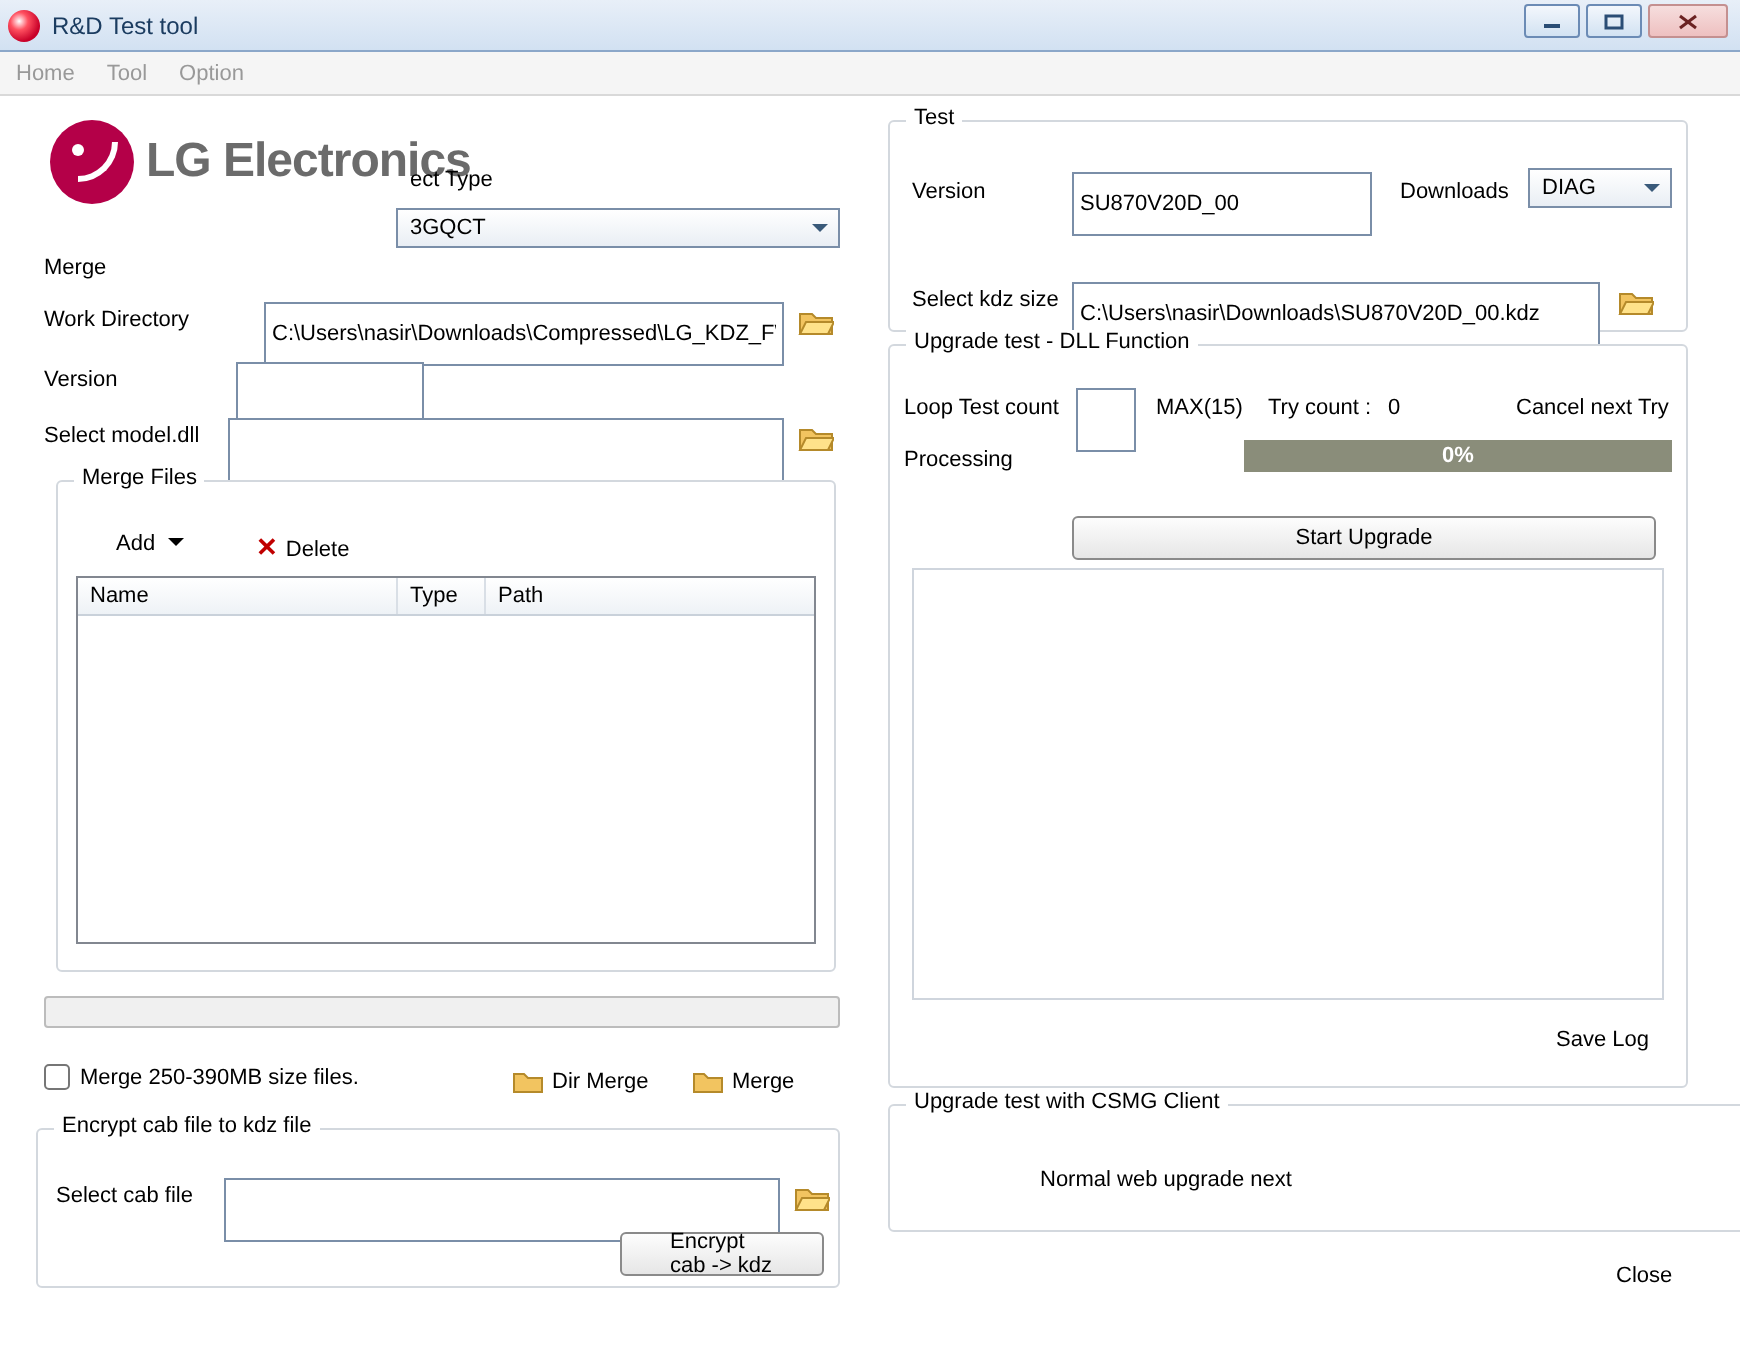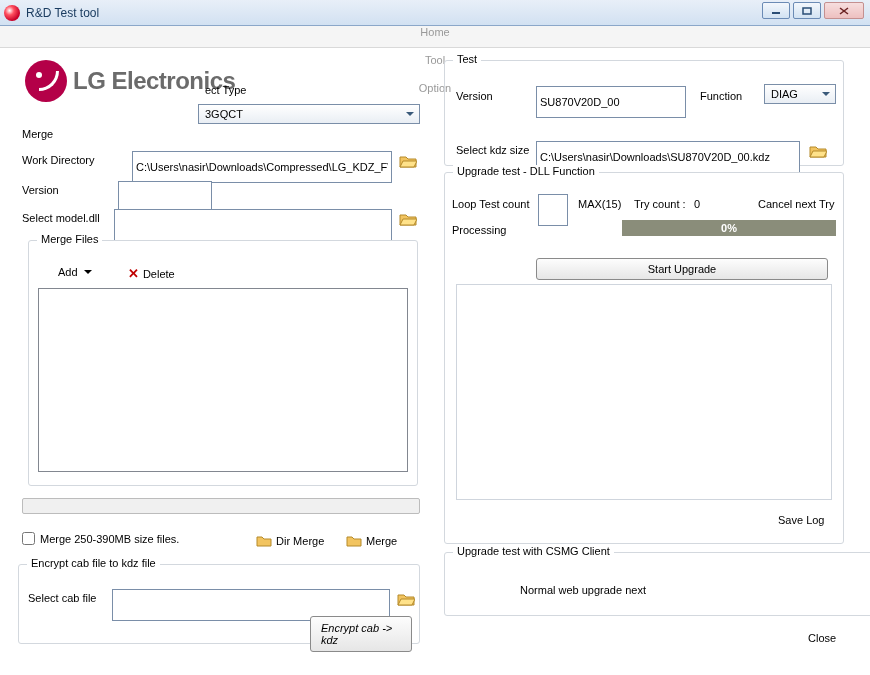--- a/index.html
+++ b/index.html
@@ -8,39 +8,39 @@
 
 .titlebar { height: 26px; background: linear-gradient(#e8eff8, #d2e1f2); display: flex; align-items: center; padding: 0 4px; border-bottom: 1px solid #8ba7c9; position: relative; }
 .titlebar .appicon { width: 16px; height: 16px; border-radius: 50%; background: radial-gradient(circle at 35% 35%, #fff 0%, #ff5060 30%, #c80028 70%); margin-right: 6px; }
 .titlebar .title { color: #1b3c60; font-size: 12px; }
 .winbtns { position: absolute; right: 6px; top: 2px; display: flex; gap: 3px; }
 .winbtn { width: 28px; height: 17px; border: 1px solid #6b8bb5; border-radius: 2px; background: linear-gradient(#f3f7fc, #d2e2f2); display: flex; align-items: center; justify-content: center; color: #2a4d75; font-size: 10px; }
 .winbtn.close { width: 40px; background: linear-gradient(#f6dede, #eec0c0); border-color: #c49090; color: #6b2222; }
 .winbtn svg { display: block; }
 
 
-.menubar { height: 22px; background: #f5f5f5; border-bottom: 1px solid #d9d9d9; display: flex; align-items: center; padding: 0 8px; gap: 16px; color: #999; flex-direction: column; }
+.menubar { height: 22px; background: #f5f5f5; border-bottom: 1px solid #d9d9d9; display: flex; align-items: center; padding: 0 8px; gap: 16px; color: #999; }
 .menubar span { cursor: default; }
 
 
 .content { position: relative; width: 870px; height: 627px; }
 
 
 .lgblock { position: absolute; left: 25px; top: 12px; display: flex; align-items: center; gap: 6px; }
 .lgball { width: 42px; height: 42px; border-radius: 50%; background: #b40048; position: relative; }
 .lgball::before { content: ""; position: absolute; width: 6px; height: 6px; background: #fff; border-radius: 50%; left: 11px; top: 12px; }
 .lgball::after { content: ""; position: absolute; border: 3px solid #fff; border-left: none; border-top: none; border-bottom-right-radius: 20px; width: 17px; height: 17px; left: 14px; top: 11px; }
 .lgtext { font-size: 24px; font-weight: bold; color: #6b6b6b; letter-spacing: -0.5px; }
 
 
 .lbl { position: absolute; color: #000; }
 .inp { position: absolute; height: 32px; border: 1px solid #7a8ea8; padding: 1px 3px; background: #fff; }
 .combo { position: absolute; height: 20px; border: 1px solid #7a8ea8; background: linear-gradient(#fff, #e9eef4); display: flex; align-items: center; padding: 0 18px 0 6px; }
 .combo::after { content: ""; position: absolute; right: 5px; top: 7px; border: 4px solid transparent; border-top-color: #3a5a7a; }
-.btn { position: absolute; height: 36px; border: 1px solid #8a8a8a; border-radius: 3px; background: linear-gradient(#fdfdfd, #e6e6e6); display: flex; align-items: center; justify-content: center; padding: 0 10px; cursor: default; font-style: italic; }
+.btn { position: absolute; height: 22px; border: 1px solid #8a8a8a; border-radius: 3px; background: linear-gradient(#fdfdfd, #e6e6e6); display: flex; align-items: center; justify-content: center; padding: 0 24px; cursor: default; }
 .folder { position: absolute; width: 20px; height: 18px; display: flex; align-items: center; justify-content: center; }
 .folder svg { display: block; }
 
 
 .gbox { position: absolute; border: 1px solid #d3d8de; border-radius: 3px; }
 .gbox .legend { position: absolute; top: -8px; left: 8px; background: #fff; padding: 0 4px; color: #000; }
 
 
 .tbl { position: absolute; border: 1px solid #828790; background: #fff; }
 .tblhead { display: flex; background: linear-gradient(#fff, #eef2f6); border-bottom: 1px solid #c9d1da; }
@@ -131,20 +131,25 @@
   <div class="gbox" style="left:28px; top:192px; width:390px; height:246px;">
     <div class="legend">Merge Files</div>
   </div>
   <div class="lbl" style="left:58px; top:218px;">
     <span>Add</span><span class="dropcaret"></span>
   </div>
   <div class="lbl" style="left:128px; top:218px;">
     <span class="xdel">✕</span><span>Delete</span>
   </div>
   <div class="tbl" style="left:38px; top:240px; width:370px; height:184px;">
+    <div class="tblhead">
+      <div style="width:160px;">Name</div>
+      <div style="width:44px;">Type</div>
+      <div style="flex:1; border-right:none;">Path</div>
+    </div>
     <div class="tblbody"></div>
   </div>
 
   <div class="prog2" style="left:22px; top:450px; width:398px;"></div>
 
   <label class="chk" style="left:22px; top:484px;">
     <input type="checkbox" style="">
     <span>Merge 250-390MB size files.</span>
   </label>
   <div class="lbl" style="left:256px; top:486px; display:flex; align-items:center; gap:4px;">
@@ -173,21 +178,21 @@
   </div>
   <div class="btn" style="left:310px; top:568px; width:102px;">
     <span>Encrypt cab -&gt; kdz</span>
   </div>
 
   <div class="gbox" style="left:444px; top:12px; width:400px; height:106px;">
     <div class="legend">Test</div>
   </div>
   <div class="lbl" style="left:456px; top:42px;">Version</div>
   <input class="inp" style="left: 536px; top: 38px; width: 150px;" value="SU870V20D_00">
-  <div class="lbl" style="left:700px; top:42px;">Function</div>
+  <div class="lbl" style="left:700px; top:42px;">Downloads</div>
   <div class="combo" style="left:764px; top:36px; width:72px;">
     <span>DIAG</span>
   </div>
   <div class="lbl" style="left:456px; top:96px;">Select kdz size</div>
   <input class="inp" style="left: 536px; top: 93px; width: 264px;" value="C:\Users\nasir\Downloads\SU870V20D_00.kdz">
   <div class="folder" style="left:808px; top:94px;">
     <svg width="18" height="14">
         <path d="M1 3 h6 l2 2 h8 v8 h-16 z" fill="#f2c460" stroke="#b58a2a"></path>
         <path d="M4 7 h14 l-3 6 h-14 z" fill="#ffe28a" stroke="#b58a2a"></path>
       </svg>

